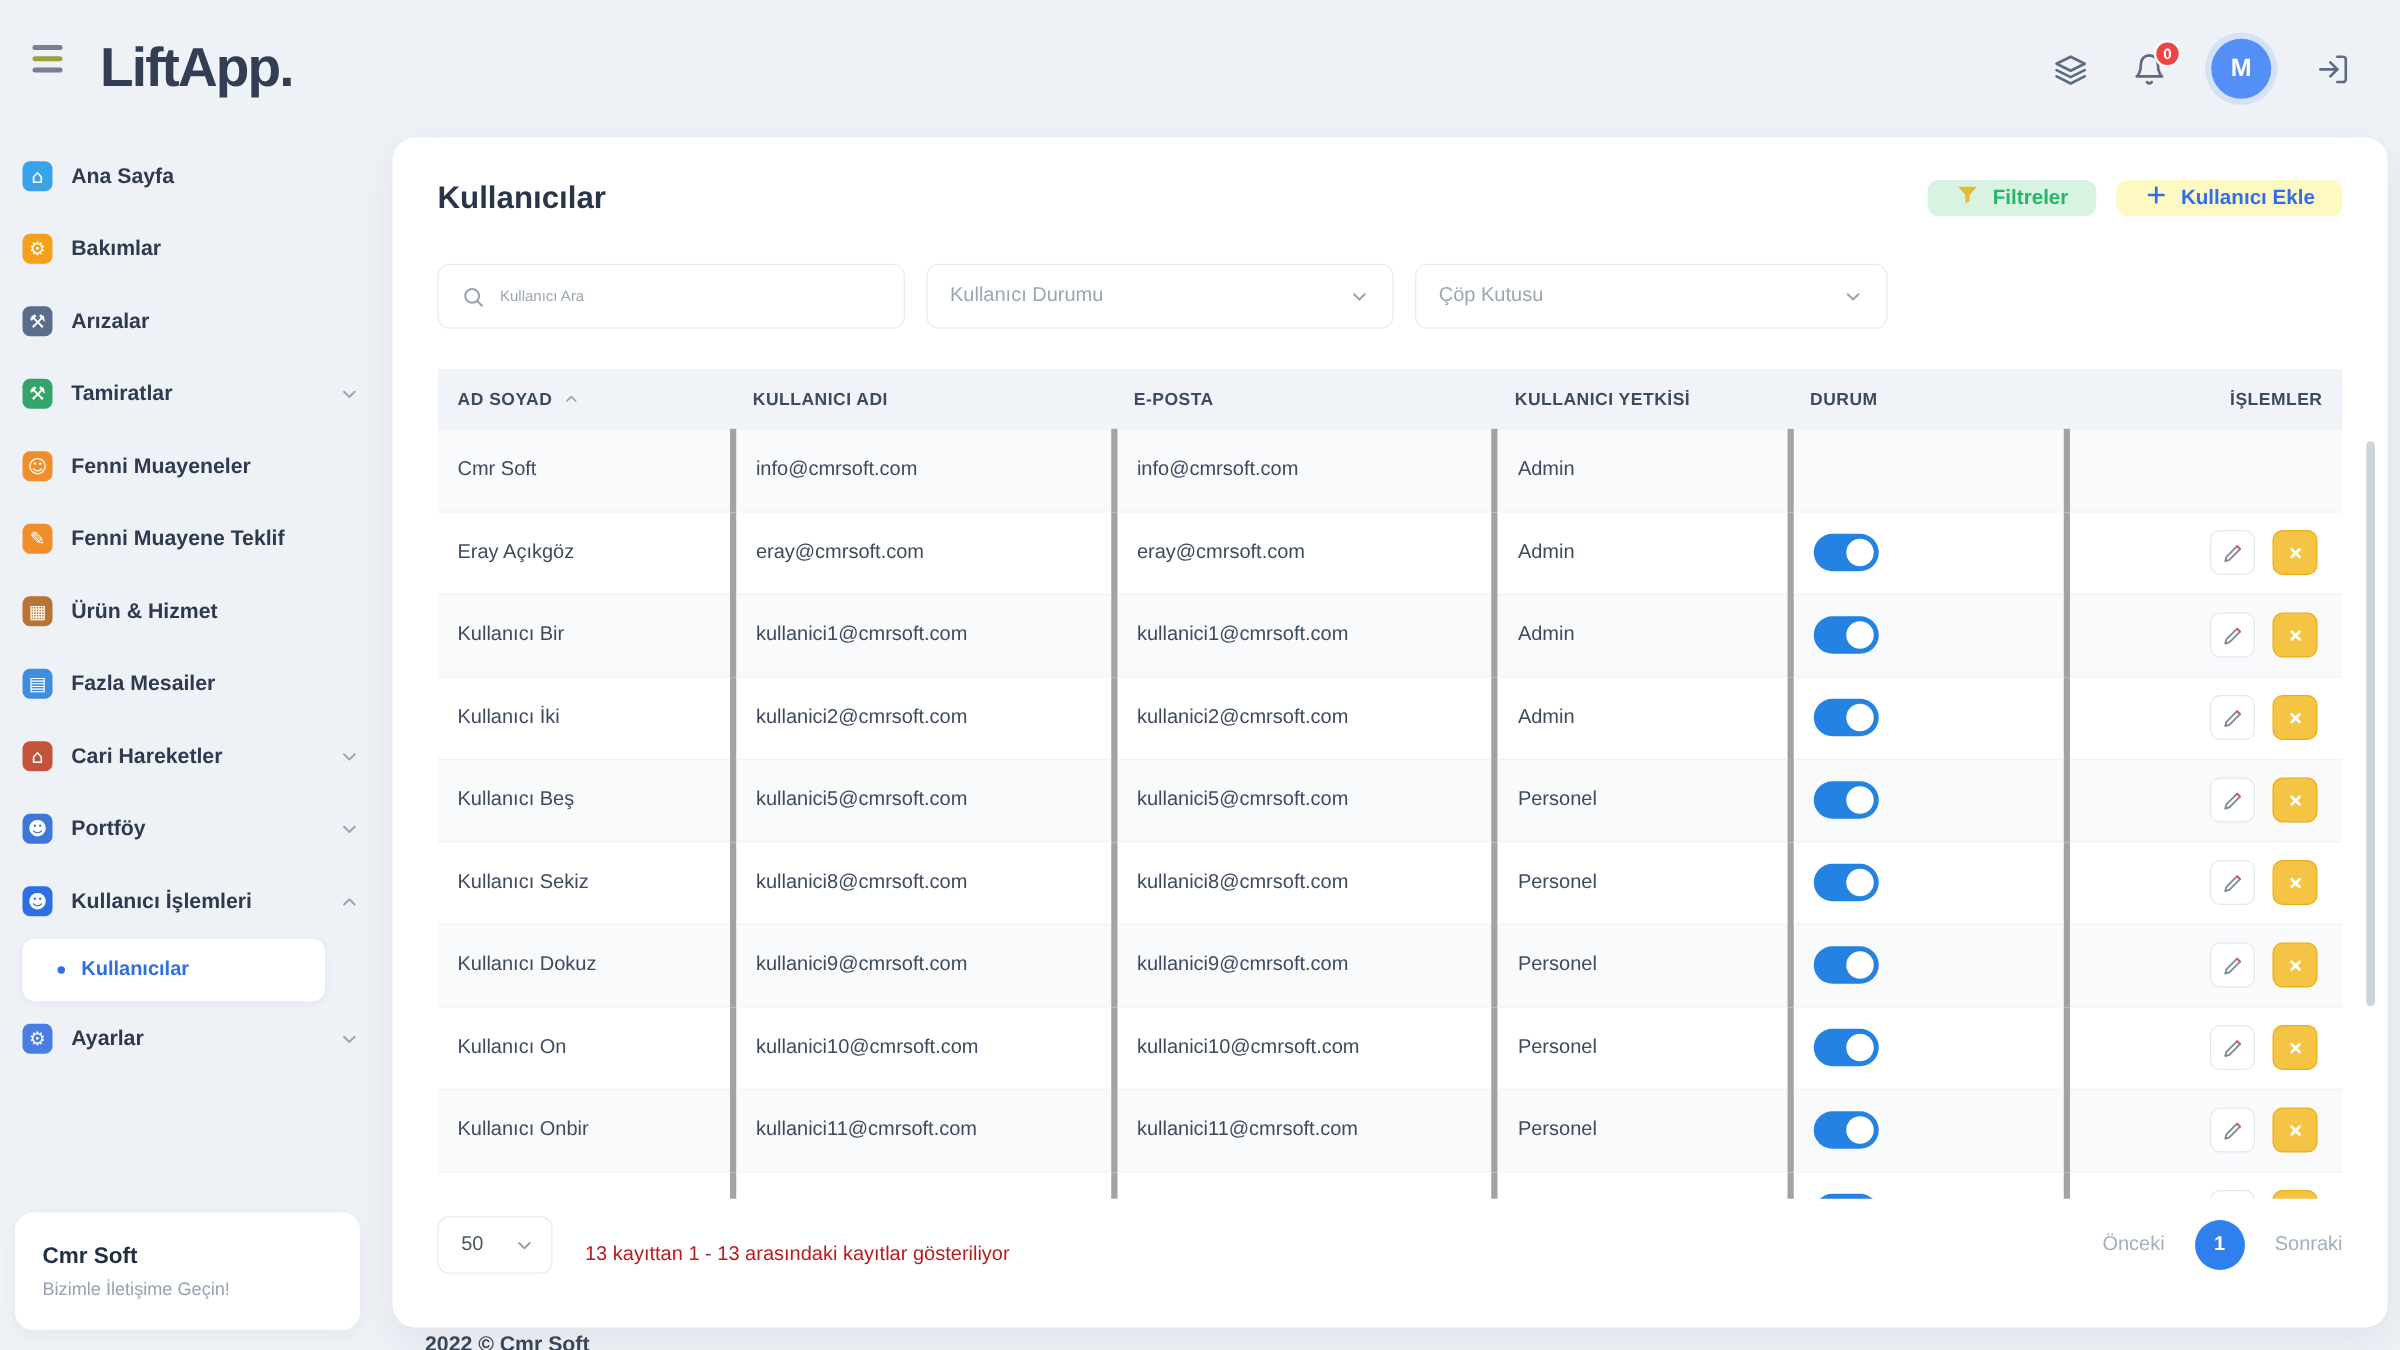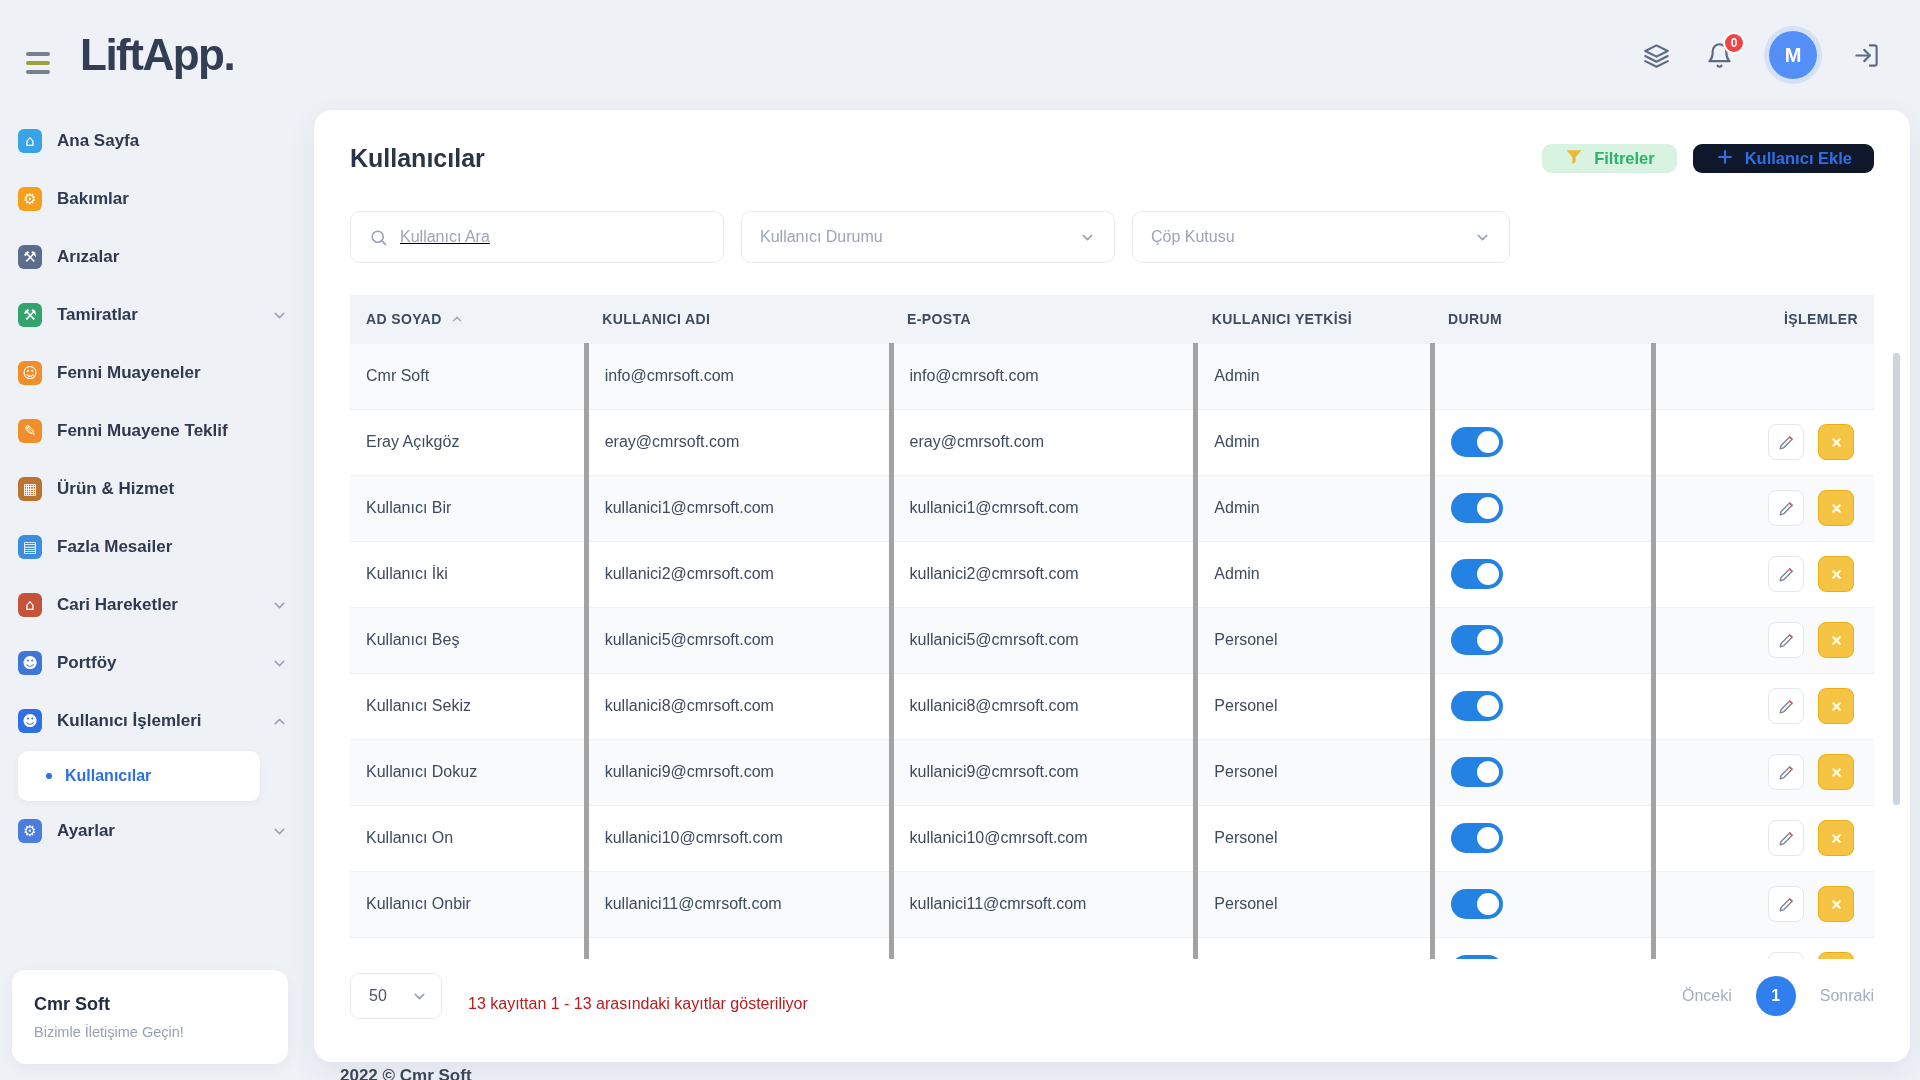--- a/index.html
+++ b/index.html
@@ -8,21 +8,21 @@
     font-family:"Liberation Sans","DejaVu Sans",sans-serif;
     background:#eef1f6; overflow:hidden;
   }
   button { background:none; border:none; cursor:pointer; font-family:inherit; }
   input { font-family:inherit; }
   .app { position:relative; width:1920px; height:1080px; overflow:hidden; }
 
   
   .topbar { position:absolute; top:0; left:0; right:0; height:110px;
     display:flex; align-items:center; justify-content:space-between; padding:0 40px 0 26px; }
-  .brand { display:flex; align-items:flex-end; gap:20px; }
+  .brand { display:flex; align-items:flex-start; gap:20px; }
   .hamburger { width:34px; height:34px; display:flex; flex-direction:column; justify-content:center; gap:5px; }
   .hamburger span { display:block; width:24px; height:4px; border-radius:2px; background:#77808f; }
   .hamburger span:nth-child(2){ background:#9aa23f; }
   .logo { font-size:44px; font-weight:800; color:#333e55; letter-spacing:-1.5px; }
   .top-actions { display:flex; align-items:center; gap:36px; }
   .icon-btn { position:relative; display:flex; align-items:center; justify-content:center; }
   .icon-btn svg { width:27px; height:27px; stroke:#5d6b84; fill:none; stroke-width:1.9; stroke-linecap:round; stroke-linejoin:round; }
   .badge { position:absolute; top:-10px; right:-12px; min-width:22px; height:22px; padding:0 4px;
     background:#ef4444; border:2.5px solid #fff; border-radius:12px; color:#fff;
     font-size:12px; font-weight:700; display:flex; align-items:center; justify-content:center; }
@@ -56,28 +56,28 @@
   .card { position:absolute; left:314px; top:110px; width:1596px; height:952px; background:#fff;
     border-radius:18px; box-shadow:0 10px 30px rgba(40,60,90,.07); padding:34px 36px 0; }
   .card-head { display:flex; align-items:center; justify-content:space-between; }
   .page-title { font-size:25px; font-weight:700; color:#2a3547; }
   .head-actions { display:flex; gap:16px; }
   .btn { height:29px; border-radius:9px; padding:0 22px; font-size:16.5px; font-weight:600;
     display:flex; align-items:center; gap:10px; }
   .btn svg { width:20px; height:20px; }
   .btn-filters { background:#d9f3e3; color:#27b56a; }
   .btn-twostep { background:#fdf3d0; color:#e7a912; }
-  .btn-add { background:#0f172a; color:#2e6fe8; }
+  .btn-add { background:#fef9c3; color:#2e6fe8; }
 
   .filters-row { display:flex; gap:17px; margin-top:38px; }
   .field { height:52px; border:1.5px solid #e7ebf1; border-radius:10px; background:#fff;
     display:flex; align-items:center; padding:0 18px; }
   .search-box { width:374px; gap:12px; }
   .search-box svg { width:19px; height:19px; stroke:#97a2b4; fill:none; stroke-width:2; stroke-linecap:round; }
-  .search-box input { flex:1; border:none; outline:none; font-size:16px; color:#000000; background:transparent;text-decoration:underline; }
+  .search-box input { flex:1; border:none; outline:none; font-size:12px; color:#000000; background:transparent; }
   .search-box input::placeholder { color:#9aa5b7; }
   .select-box { justify-content:space-between; cursor:pointer; }
   .select-box .ph { font-size:16px; color:#9aa5b7; }
   .chev svg { width:17px; height:17px; stroke:#97a2b4; fill:none; stroke-width:2.2; stroke-linecap:round; stroke-linejoin:round; display:block; }
   .w-status { width:374px; } .w-trash { width:378px; }
 
   
   .table-wrap { position:relative; margin-top:32px; }
   .table-viewport { height:664px; overflow:hidden; }
   table { width:100%; border-collapse:collapse; table-layout:fixed; }

